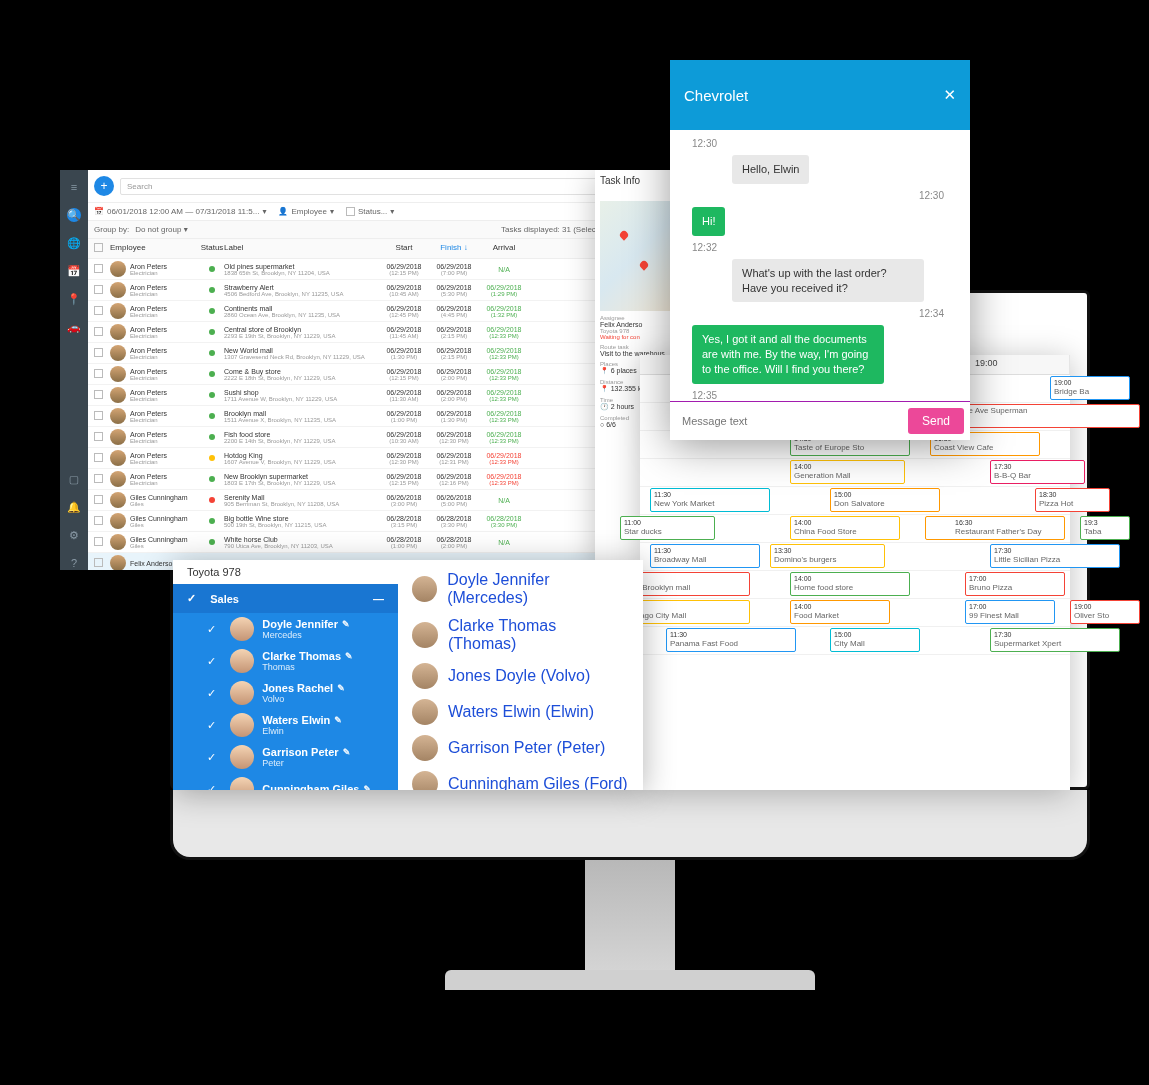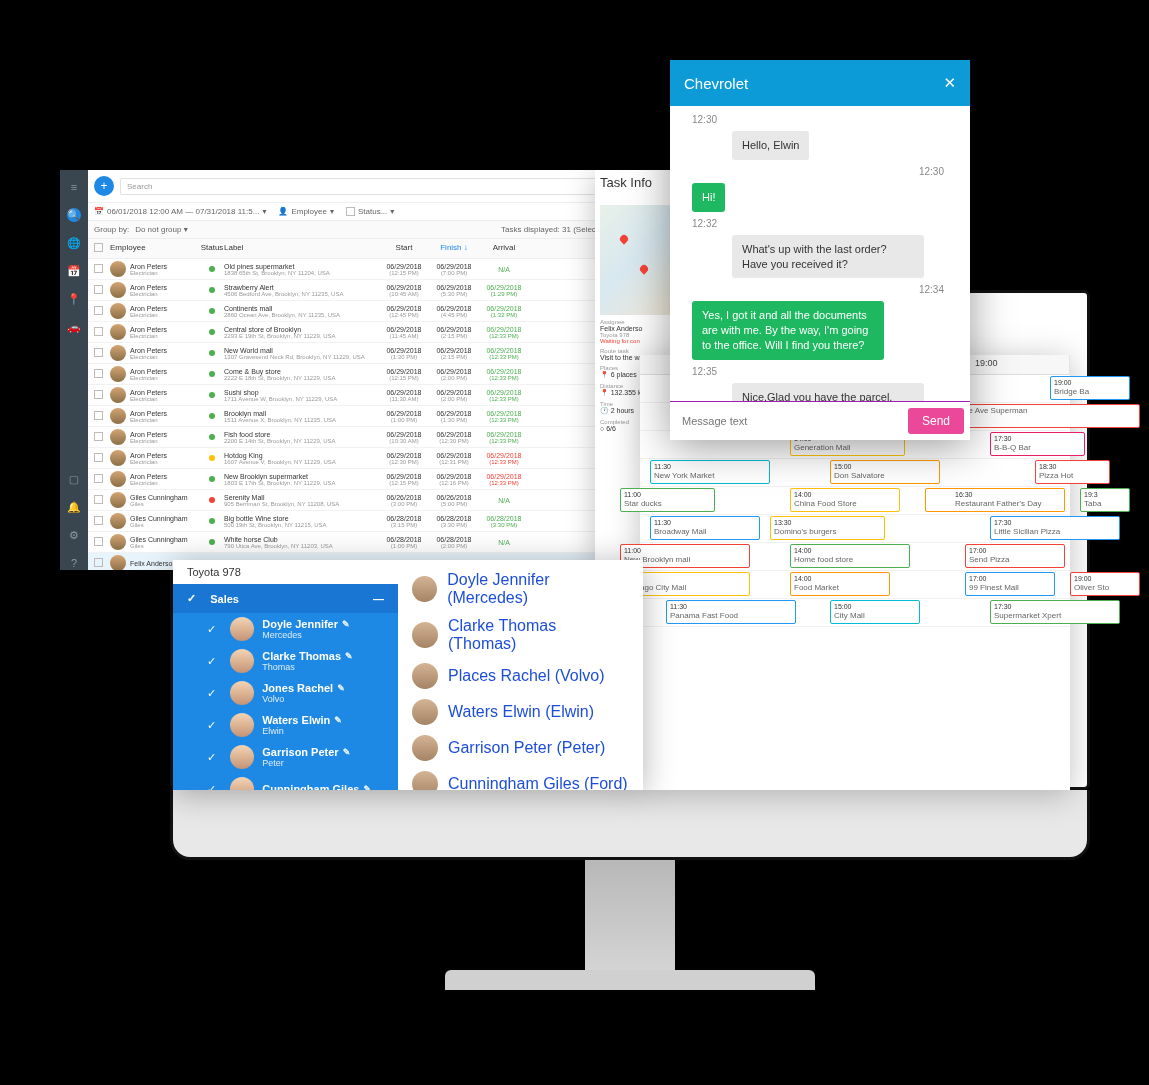--- a/index.html
+++ b/index.html
@@ -33,21 +33,21 @@
 .tc-st{width:24px;text-align:center}
 .dot{display:inline-block;width:6px;height:6px;border-radius:50%}
 .dot.g{background:#4caf50}.dot.r{background:#f44336}.dot.y{background:#ffc107}
 .tc-lbl{width:155px}.tc-lbl .ttl{color:#333}.tc-lbl .addr{color:#999;font-size:6px}
 .tc-start,.tc-fin,.tc-arr{width:50px;text-align:center}
 .tc-start .d,.tc-fin .d,.tc-arr .d{color:#333}.tc-start .t,.tc-fin .t{color:#999;font-size:6px}
 .tc-arr .d{color:#4caf50}.tc-arr .t{color:#4caf50;font-size:6px}
 .tc-arr.red .d,.tc-arr.red .t{color:#f44336}
 .tc-arr.na{color:#999}
 .info-panel{position:absolute;left:595px;top:170px;width:80px;height:400px;background:#fff;box-shadow:0 4px 30px rgba(0,0,0,.25);font-size:7px;color:#666;padding:5px}
-.info-panel .hd{font-size:13px;color:#333;margin-bottom:15px}
+.info-panel .hd{font-size:10px;color:#333;margin-bottom:15px}
 .info-panel .map{width:100%;height:110px;background:linear-gradient(135deg,#e8f0e8,#d8e8f0,#f0e8d8);margin-bottom:4px;position:relative}
 .info-panel .pin{position:absolute;width:8px;height:8px;background:#f44336;border-radius:50% 50% 50% 0;transform:rotate(-45deg)}
 .info-panel .lbl{color:#999;font-size:6px;margin-top:4px}
 .info-panel .val{color:#333;font-size:7px}
 .schedule{position:absolute;left:640px;top:355px;width:430px;height:435px;background:#fff;box-shadow:0 4px 30px rgba(0,0,0,.25);font-size:9px}
 .sch-head{display:flex;height:20px;border-bottom:1px solid #ddd;background:#f7f7f7}
 .sch-head .hr{flex:1;padding:3px 5px;border-right:1px solid #e5e5e5;color:#444;font-size:9px}
 .sch-body{position:relative;height:415px}
 .sch-row{height:28px;border-bottom:1px solid #f0f0f0;position:relative}
 .ev{position:absolute;height:24px;top:1px;border:1.5px solid;border-radius:2px;padding:1px 3px;font-size:8px;line-height:9px;overflow:hidden;background:#fff}
@@ -61,21 +61,21 @@
 .team-left .mbr{padding:4px 14px 4px 34px;display:flex;align-items:center;gap:8px}
 .team-left .mbr .av{width:24px;height:24px;border-radius:50%;background:linear-gradient(#f4d4b4,#c49474)}
 .team-left .mbr .inf .n{font-weight:bold;font-size:11px;display:flex;align-items:center;gap:4px}
 .team-left .mbr .inf .s{font-size:9px;opacity:.85}
 .chk{color:#fff;margin-right:6px}
 .team-right{flex:1;padding:6px 0;overflow:hidden}
 .team-right .mbr{padding:5px 14px;display:flex;align-items:center;gap:10px}
 .team-right .mbr .av{width:26px;height:26px;border-radius:50%;background:linear-gradient(#d4b494,#a48464)}
 .team-right .mbr .n{font-size:16px;color:#1d4ed8}
 .chat{position:absolute;left:670px;top:60px;width:300px;height:380px;background:#fff;box-shadow:0 6px 40px rgba(0,0,0,.4);display:flex;flex-direction:column;font-size:11px}
-.chat-head{background:#0d9bd8;color:#fff;padding:14px 14px;display:flex;justify-content:space-between;align-items:center;font-size:15px}
+.chat-head{background:#0d9bd8;color:#fff;padding:26px 14px;display:flex;justify-content:space-between;align-items:center;font-size:15px}
 .chat-body{flex:1;padding:8px 22px;overflow:hidden;display:flex;flex-direction:column;gap:6px}
 .msg{max-width:75%;padding:7px 10px;border-radius:3px;font-size:11px;line-height:1.35}
 .msg.in{background:#e8e8e8;color:#333;align-self:flex-start;margin-left:40px}
 .msg.out{background:#1eb860;color:#fff;align-self:flex-start}
 .ts{font-size:10px;color:#888;align-self:flex-start}
 .ts.r{align-self:flex-end;margin-right:4px}
 .chat-foot{display:flex;padding:6px;border-top:1px solid #a21caf;gap:6px}
 .chat-foot input{flex:1;border:none;padding:6px;font-size:11px;color:#888}
 .chat-foot .send{background:#ec4899;color:#fff;padding:6px 14px;border-radius:3px;font-size:12px}
 .chkbox{width:9px;height:9px;border:1px solid #bbb;display:inline-block}
@@ -590,20 +590,30 @@
           <div class="nm">Bridge Ba</div>
         </div>
       </div>
       <div class="sch-row">
         <div class="ev rd" style="left: 300px; width: 200px;">
           <div class="tm"></div>
           <div class="nm">mbridge Ave Superman</div>
         </div>
       </div>
       <div class="sch-row">
+        <div class="ev gr" style="left: 150px; width: 120px;">
+          <div class="tm">14:30</div>
+          <div class="nm">Taste of Europe Sto</div>
+        </div>
+        <div class="ev or" style="left: 290px; width: 110px;">
+          <div class="tm">16:30</div>
+          <div class="nm">Coast View Cafe</div>
+        </div>
+      </div>
+      <div class="sch-row">
         <div class="ev yl" style="left: 150px; width: 115px;">
           <div class="tm">14:00</div>
           <div class="nm">Generation Mall</div>
         </div>
         <div class="ev pk" style="left: 350px; width: 95px;">
           <div class="tm">17:30</div>
           <div class="nm">B-B-Q Bar</div>
         </div>
       </div>
       <div class="sch-row">
@@ -656,21 +666,21 @@
         <div class="ev rd" style="left: -20px; width: 130px;">
           <div class="tm">11:00</div>
           <div class="nm">New Brooklyn mall</div>
         </div>
         <div class="ev gr" style="left: 150px; width: 120px;">
           <div class="tm">14:00</div>
           <div class="nm">Home food store</div>
         </div>
         <div class="ev rd" style="left: 325px; width: 100px;">
           <div class="tm">17:00</div>
-          <div class="nm">Send Pizza</div>
+          <div class="nm">Bruno Pizza</div>
         </div>
       </div>
       <div class="sch-row">
         <div class="ev yl" style="left: -20px; width: 130px;">
           <div class="tm">11:00</div>
           <div class="nm">Chicago City Mall</div>
         </div>
         <div class="ev or" style="left: 150px; width: 100px;">
           <div class="tm">14:00</div>
           <div class="nm">Food Market</div>
@@ -765,21 +775,21 @@
       <div class="mbr">
         <div class="av"></div>
         <div class="n">Doyle Jennifer (Mercedes)</div>
       </div>
       <div class="mbr">
         <div class="av"></div>
         <div class="n">Clarke Thomas (Thomas)</div>
       </div>
       <div class="mbr">
         <div class="av"></div>
-        <div class="n">Places Rachel (Volvo)</div>
+        <div class="n">Jones Doyle (Volvo)</div>
       </div>
       <div class="mbr">
         <div class="av"></div>
         <div class="n">Waters Elwin (Elwin)</div>
       </div>
       <div class="mbr">
         <div class="av"></div>
         <div class="n">Garrison Peter (Peter)</div>
       </div>
       <div class="mbr">

